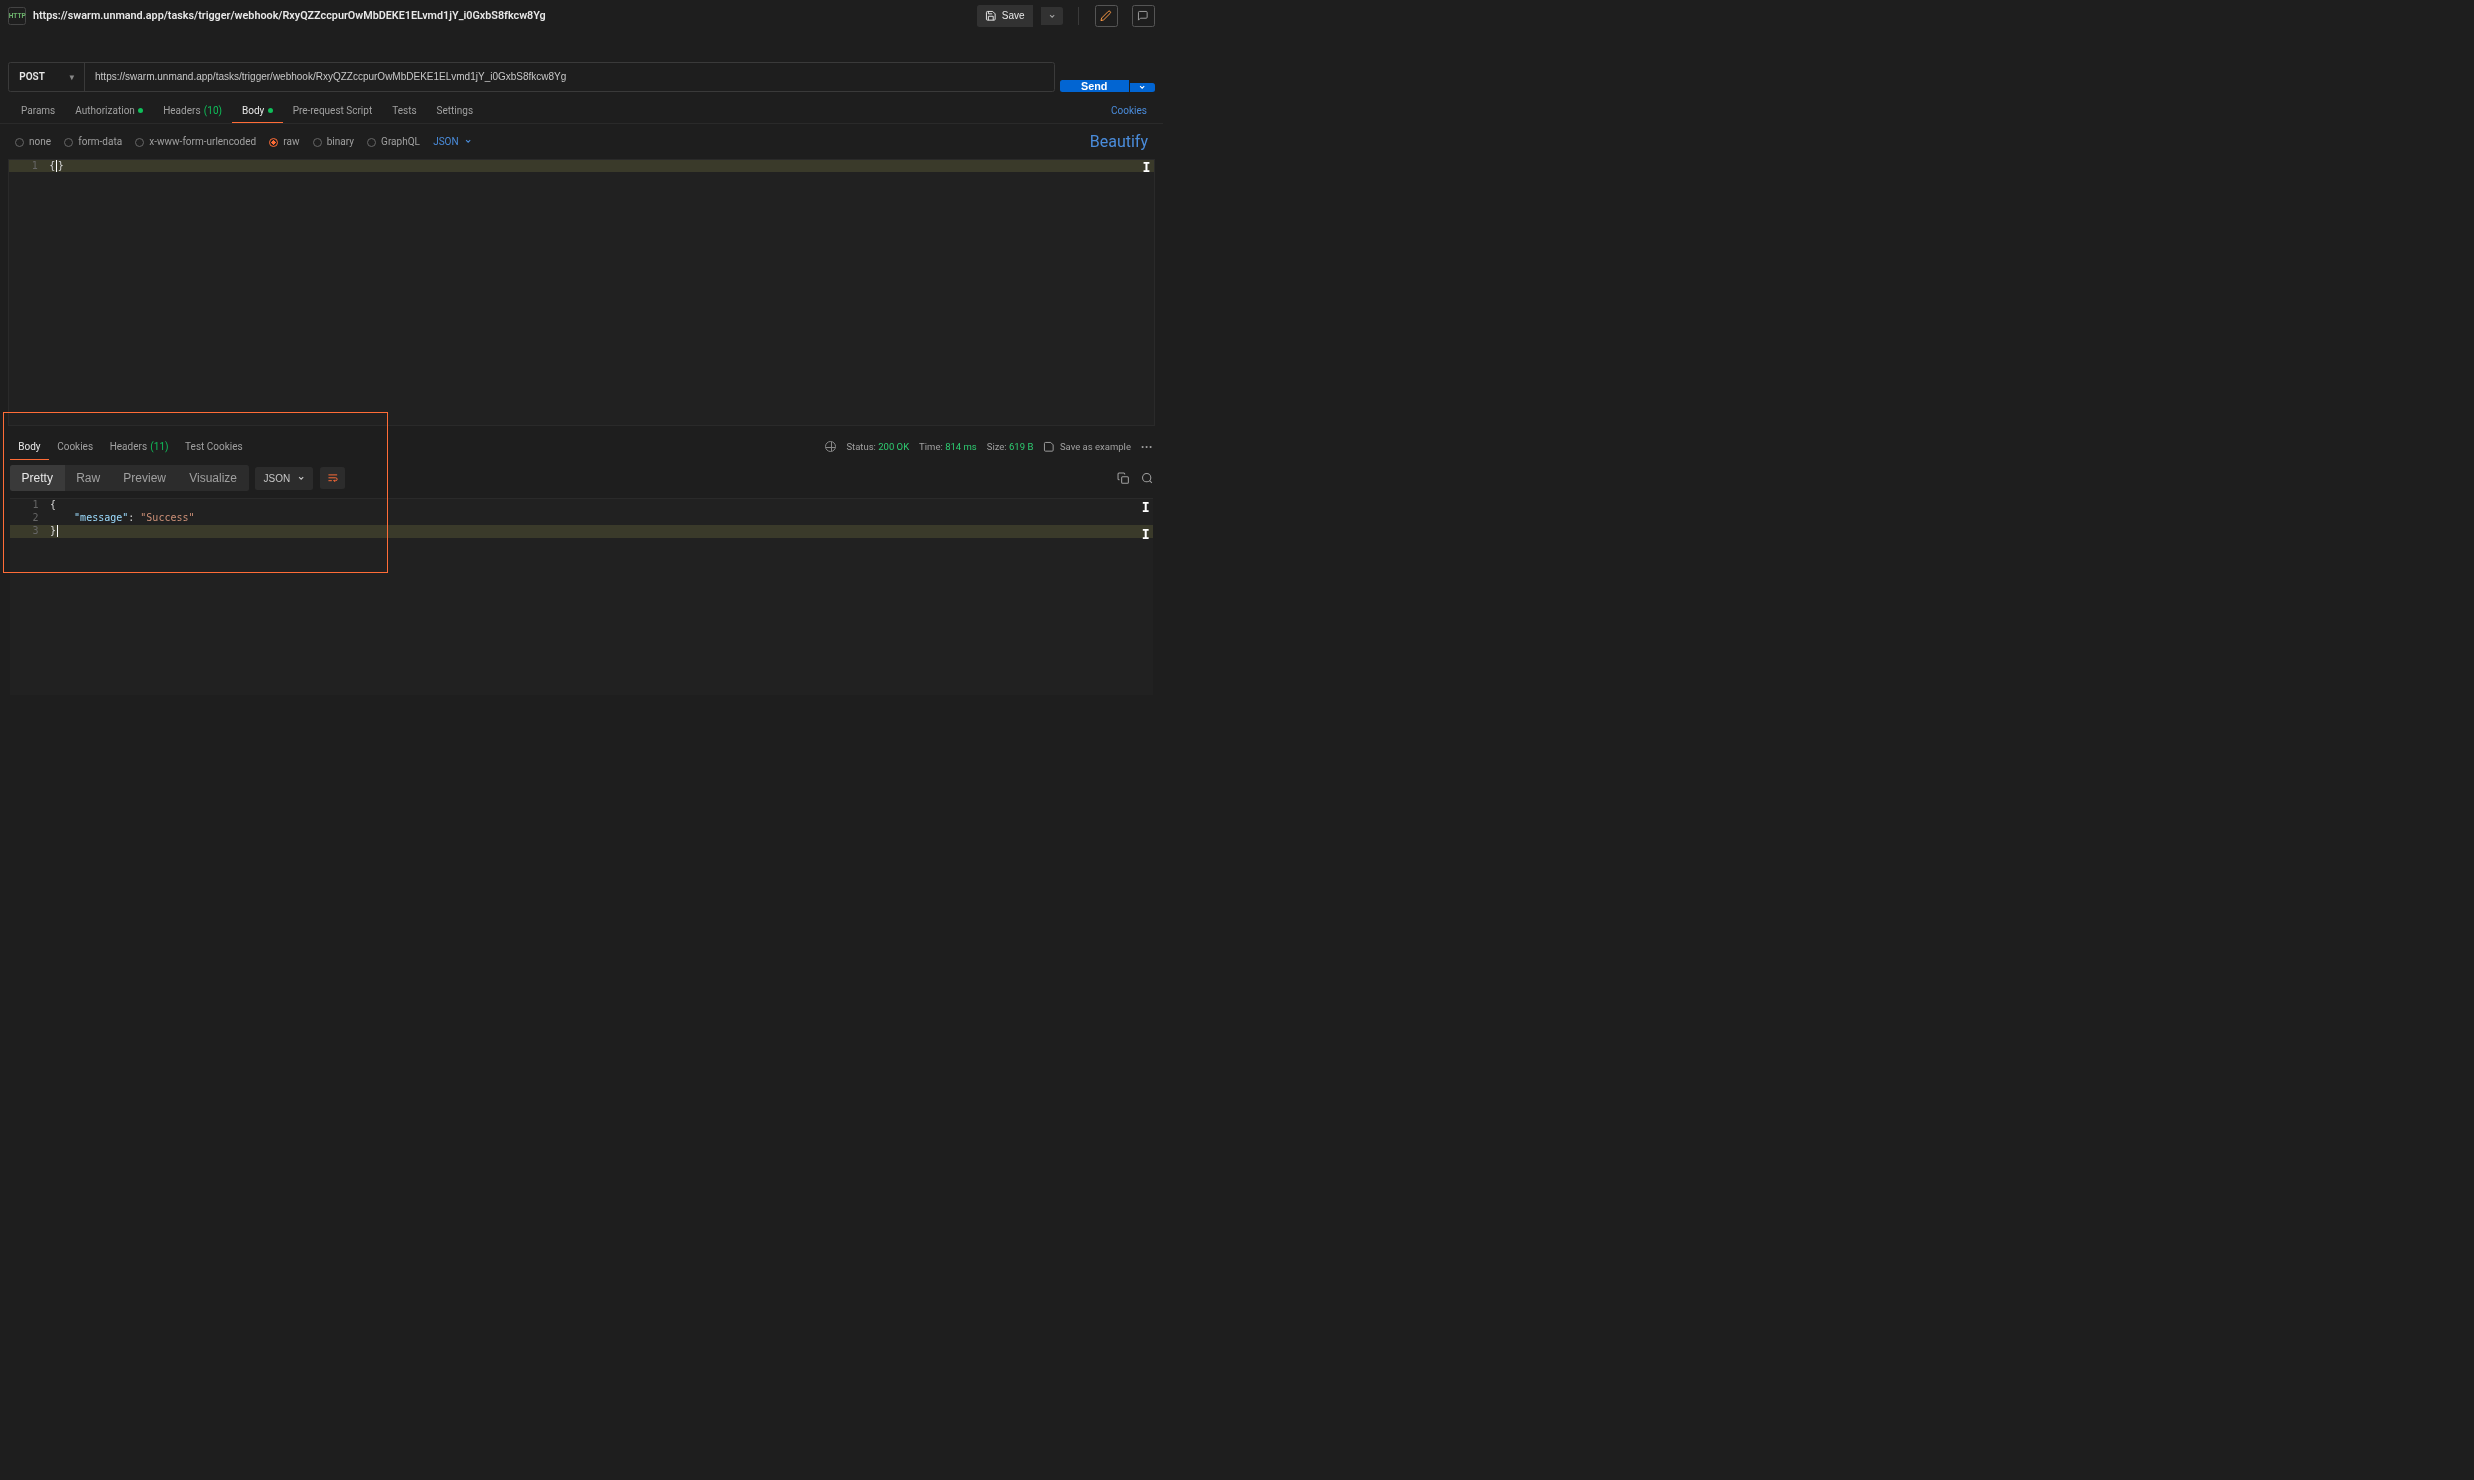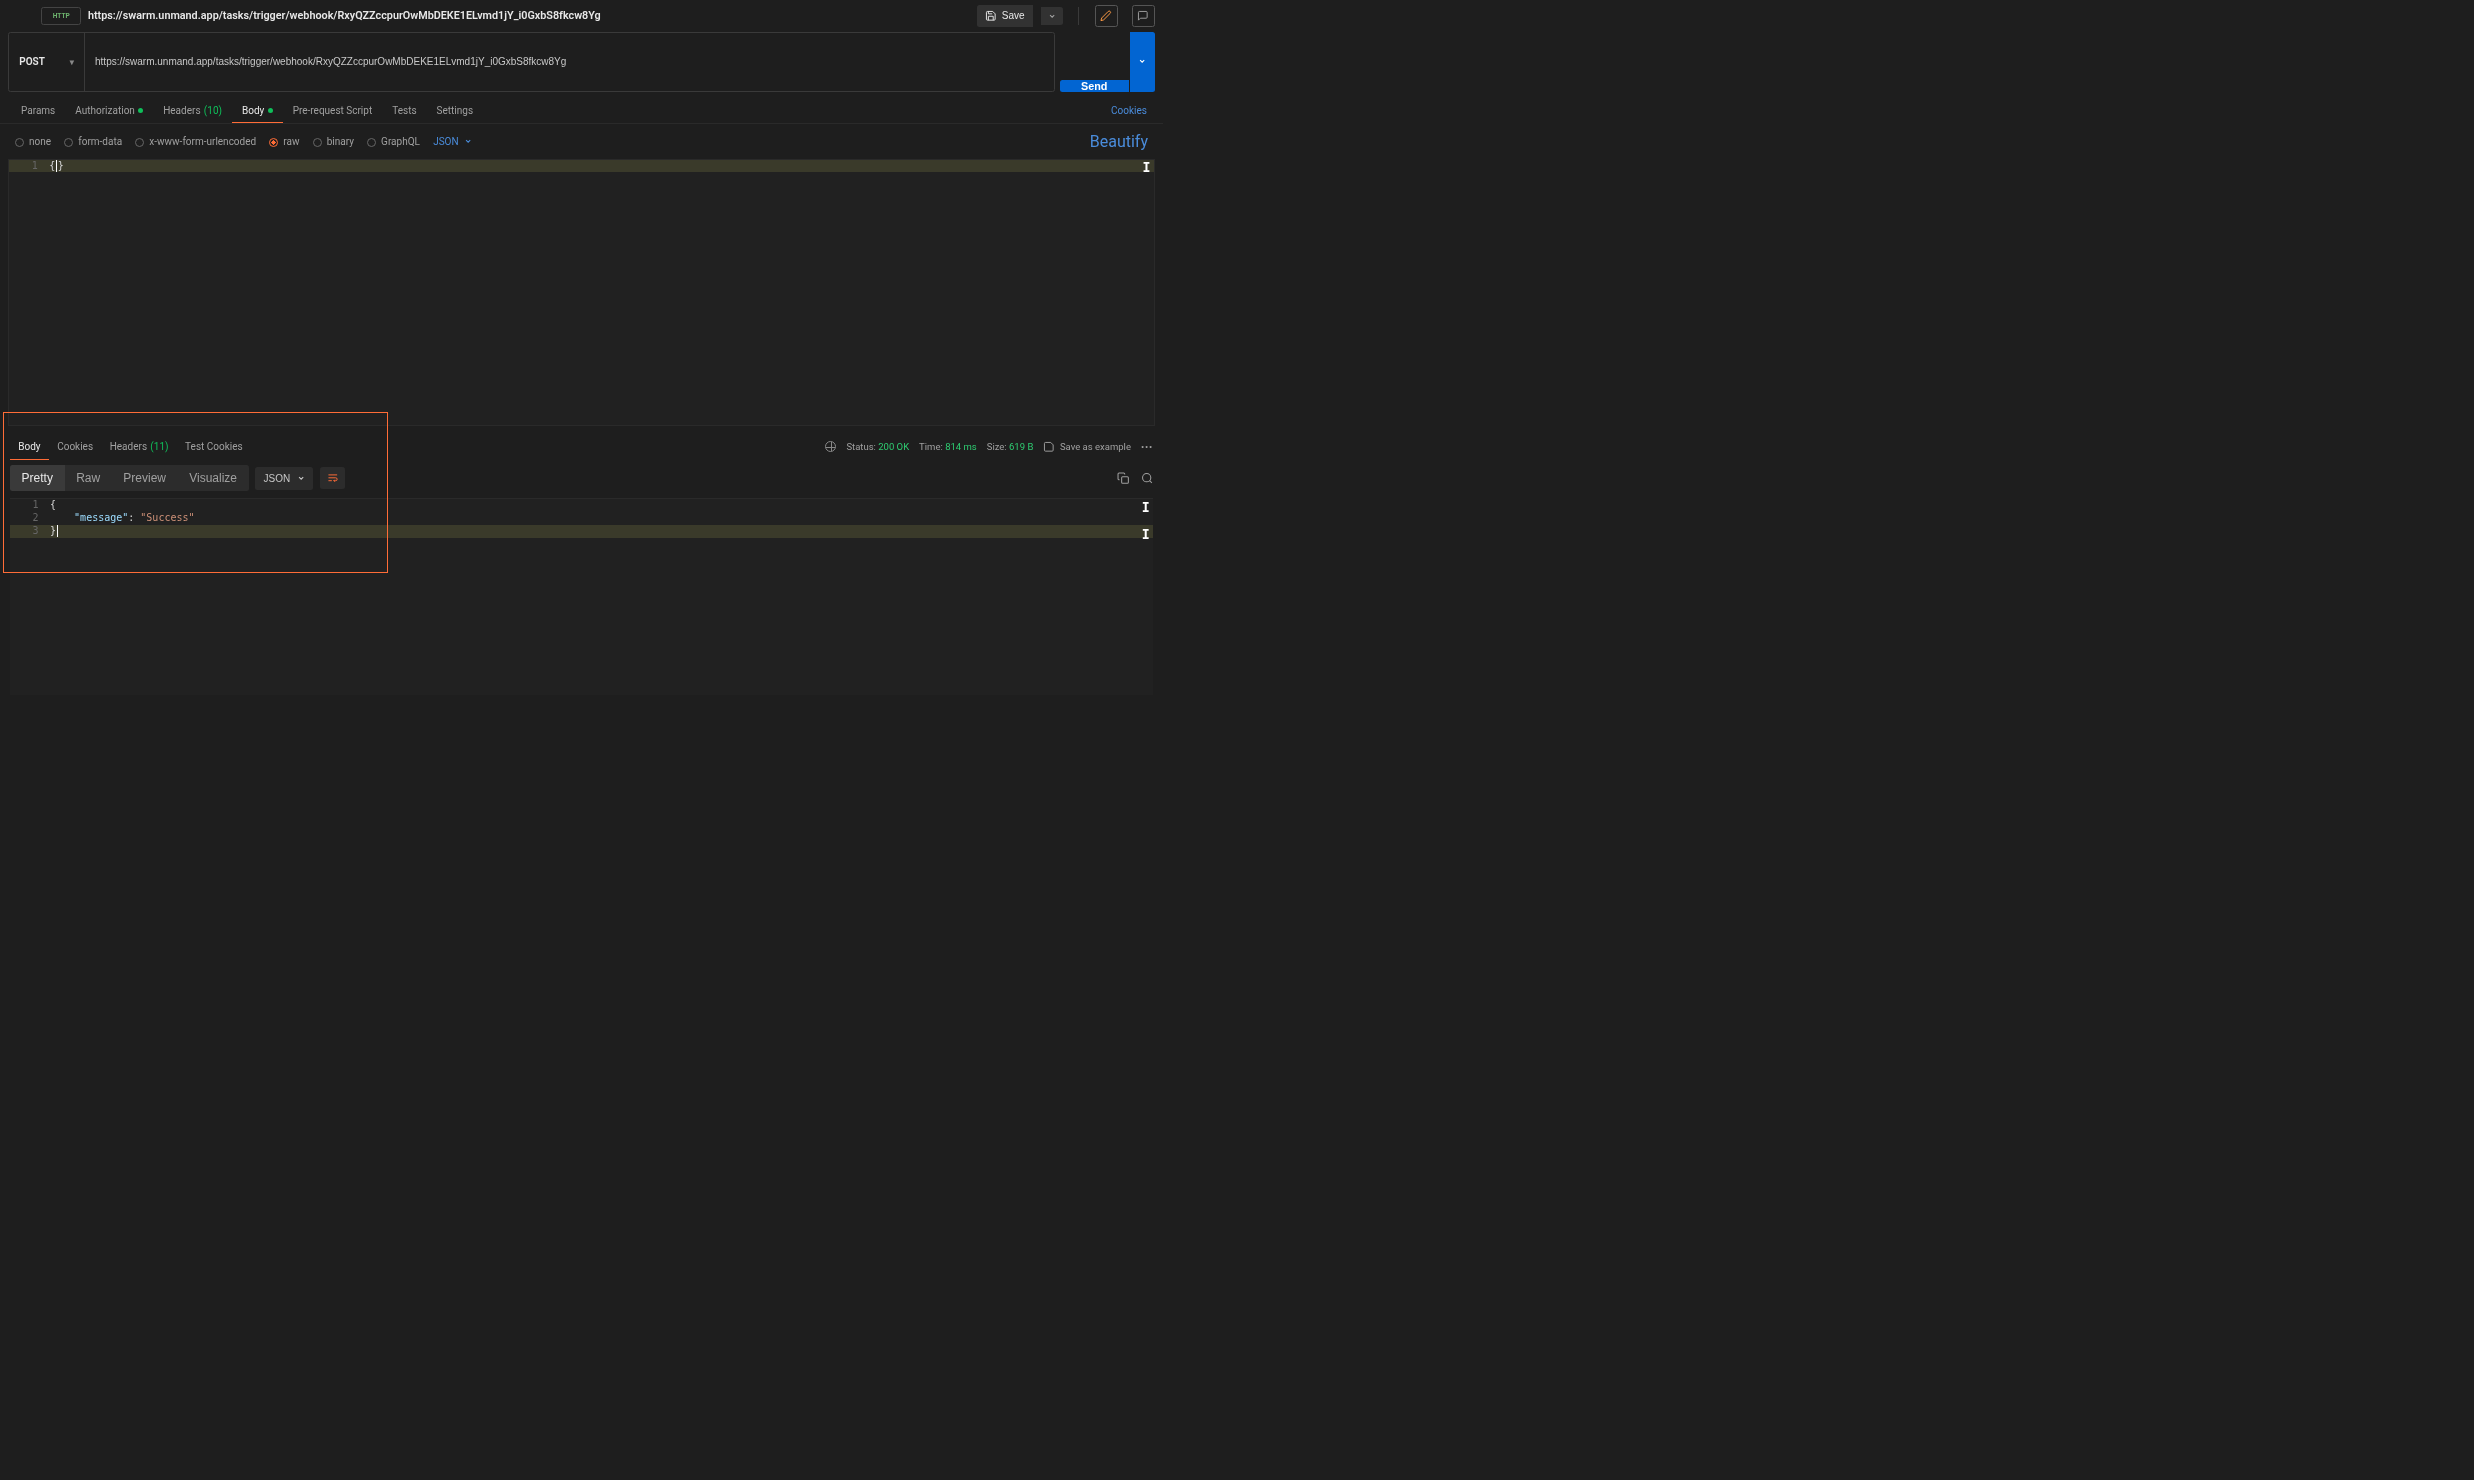--- a/index.html
+++ b/index.html
@@ -12,28 +12,27 @@
     height: 695px;
     overflow: hidden;
   }
   .topbar {
     display: flex;
     align-items: center;
     padding: 5px 8.3px;
     gap: 6.6px;
   }
   .http-icon {
-    width: 40px; height: 18px;
+    width: 18px; height: 18px;
     border: 0.8px solid #444;
     border-radius: 2.5px;
     display: flex; align-items: center; justify-content: center;
     color: #6db36d;
     font-size: 6.6px;
     font-weight: bold;
-    margin-left: 33px;
   }
   .request-name {
     color: #e8e8e8;
     font-size: 10.8px;
     font-weight: 600;
   }
   .topbar-right {
     margin-left: auto;
     display: flex;
     align-items: center;
@@ -65,20 +64,21 @@
     color: #ff9b44;
     width: 23px; height: 21.5px;
     border-radius: 2.5px;
     display: flex; align-items: center; justify-content: center;
   }
   .icon-btn.muted { color: #a0a0a0; }
   .url-row {
     display: flex;
     gap: 5px;
     padding: 0 8.3px 6.6px 8.3px;
+    align-items: flex-end;
   }
   .url-container {
     display: flex;
     flex: 1;
     border: 0.8px solid #3a3a3a;
     border-radius: 2.5px;
   }
   .method-select {
     display: flex;
     align-items: center;

